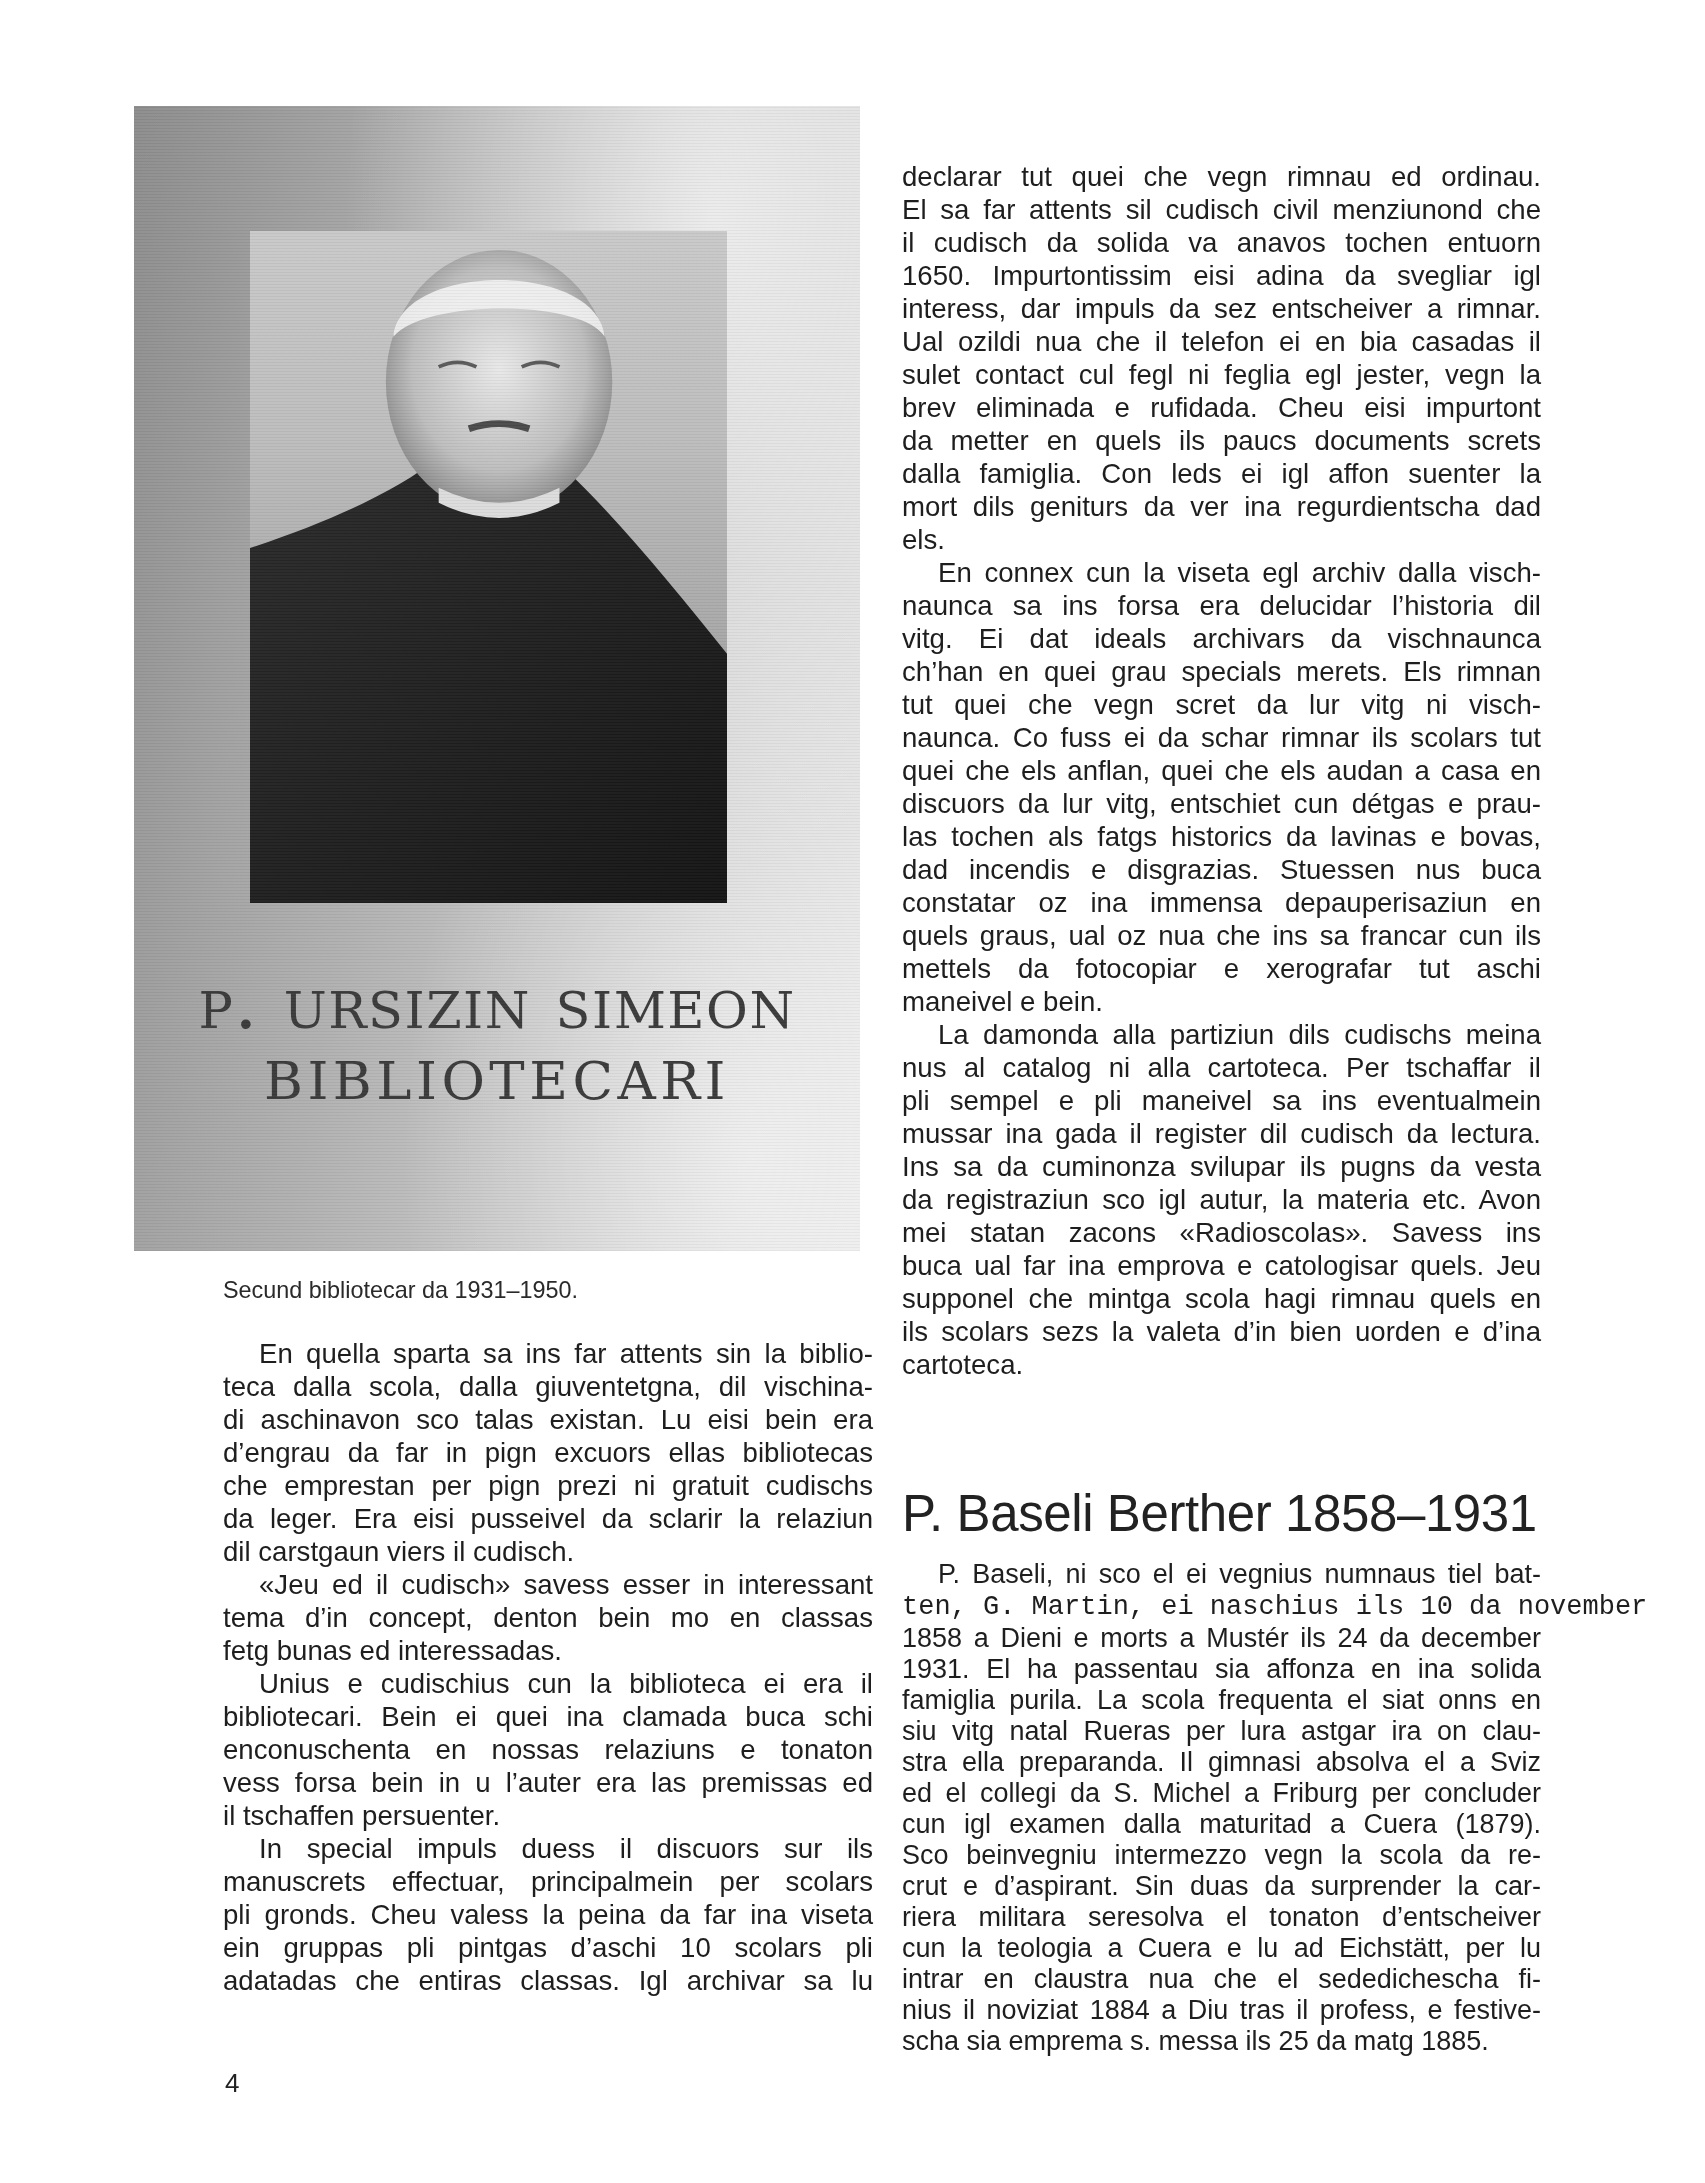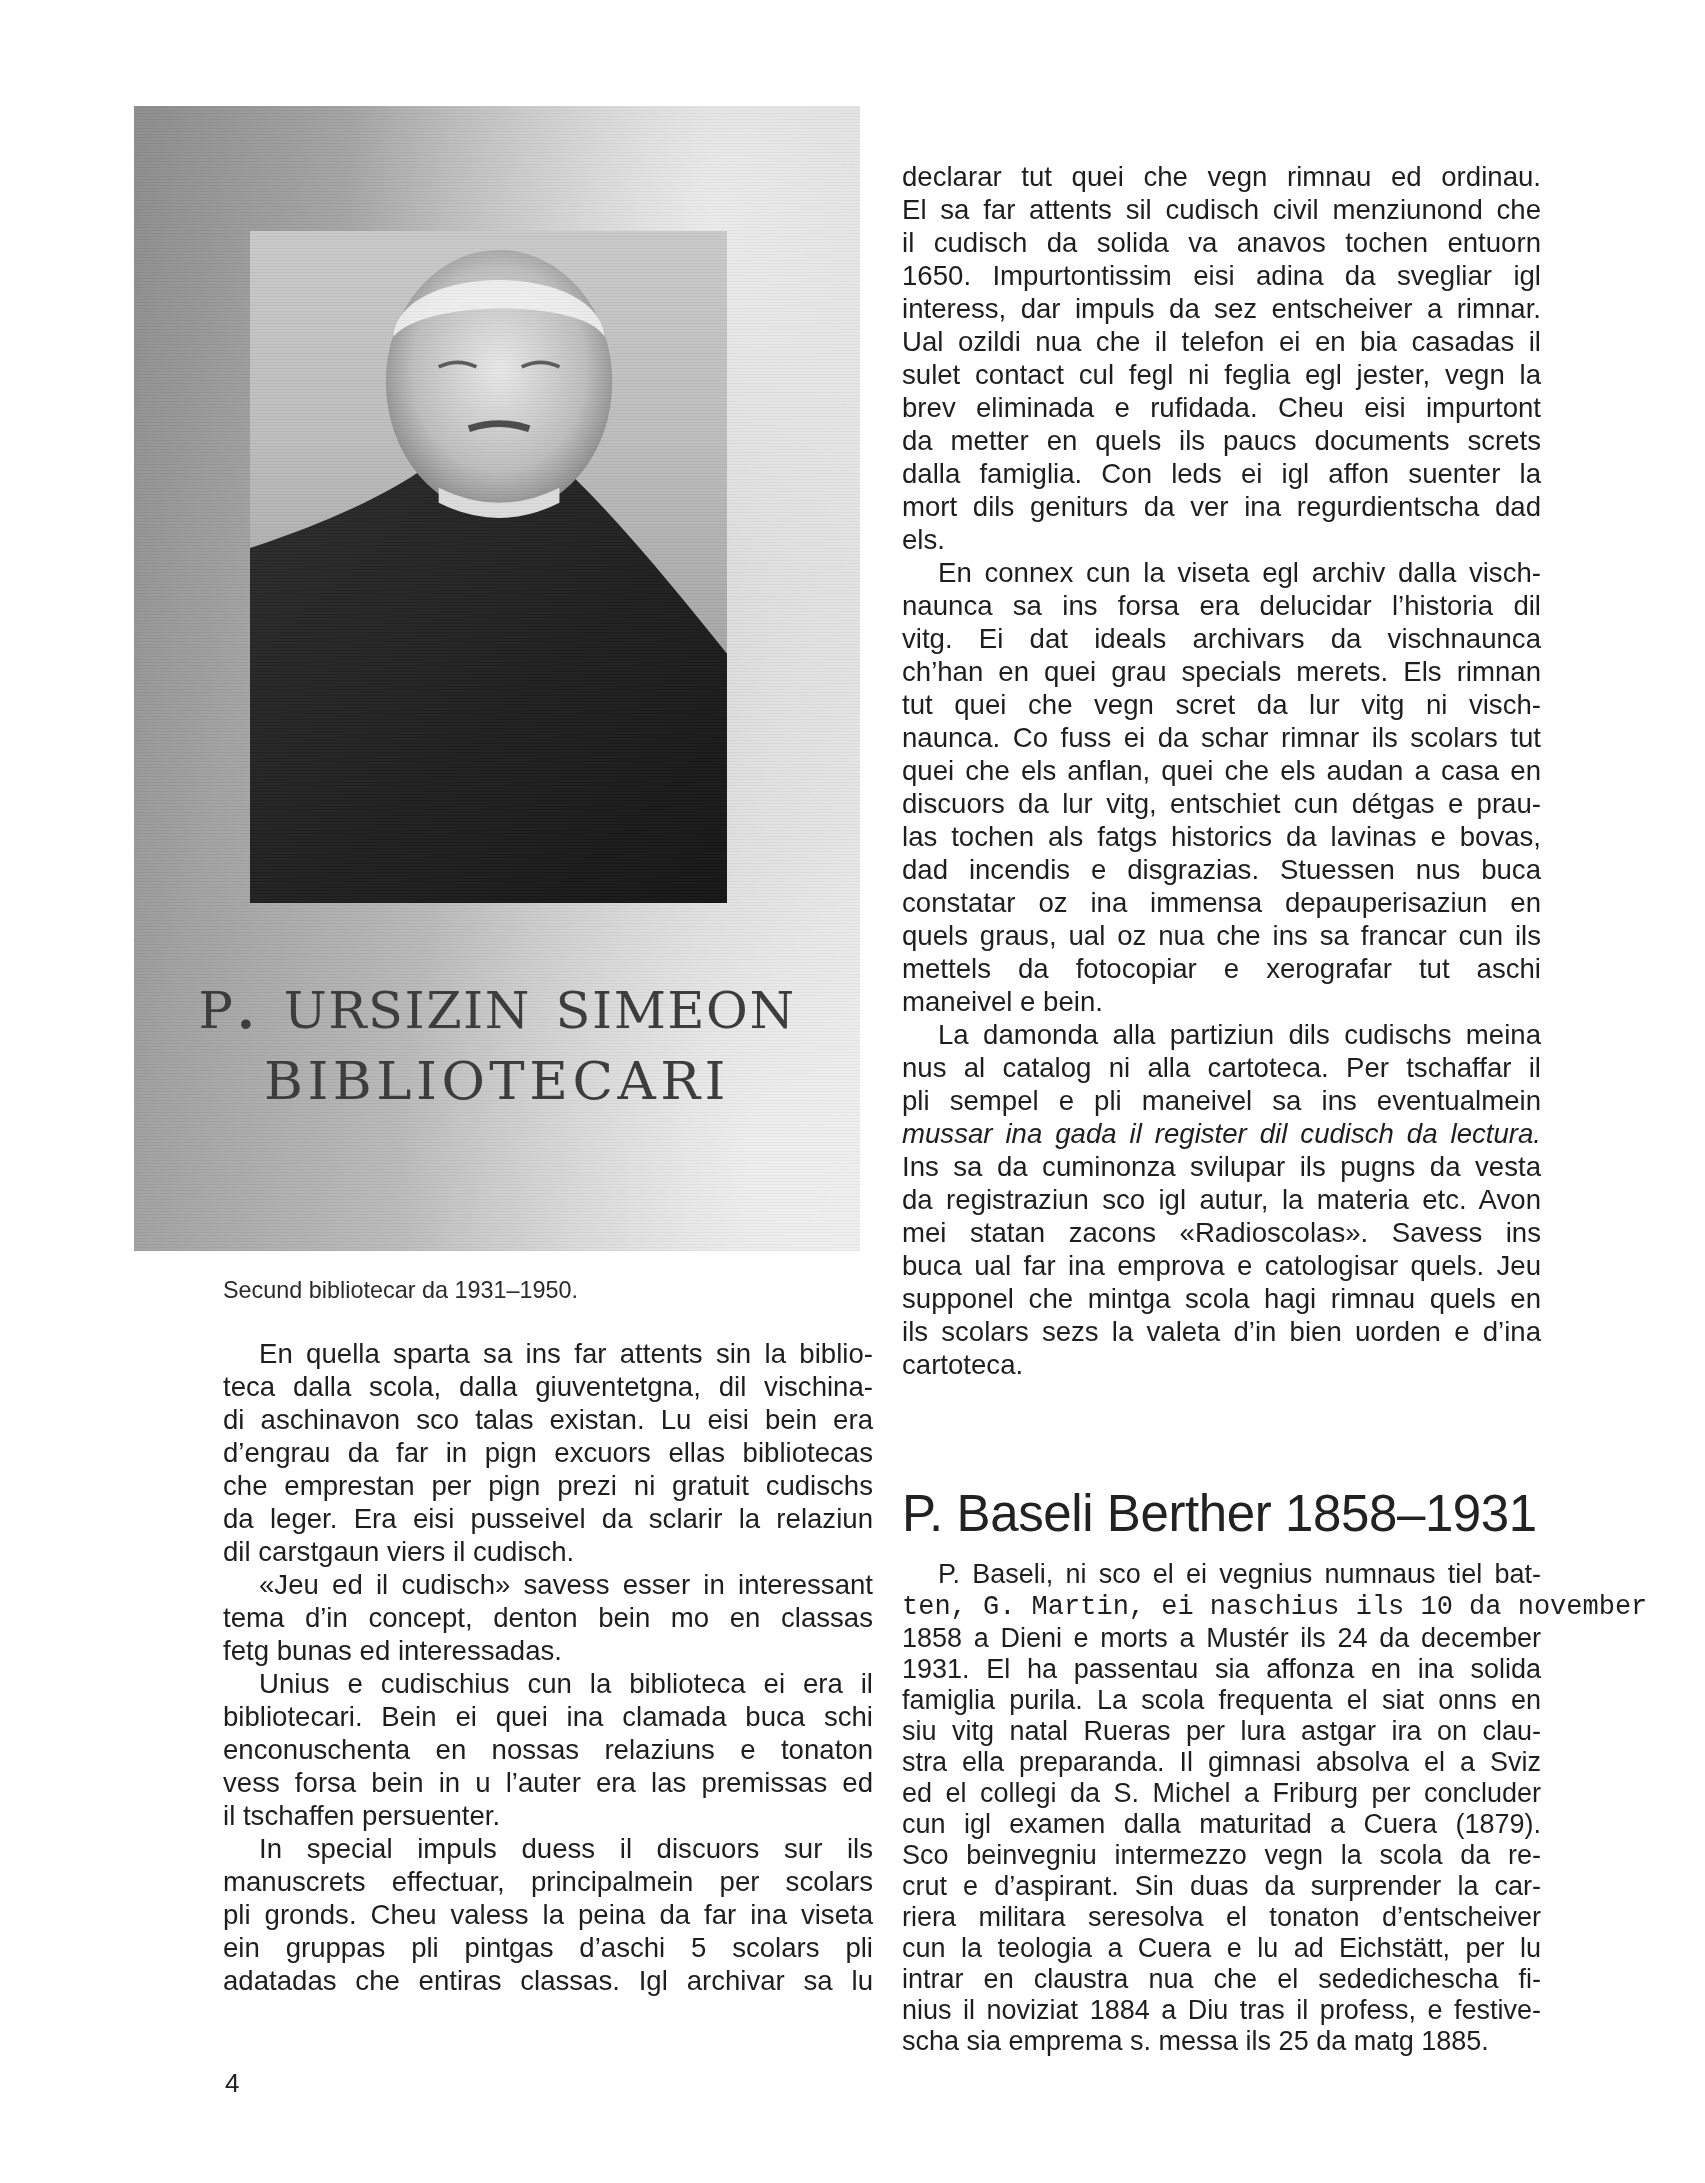--- a/index.html
+++ b/index.html
@@ -96,21 +96,21 @@
       <span class="line first" style="white-space: normal;"><span style="white-space: nowrap; word-spacing: 0px;">Unius e cudischius cun la biblioteca ei era il</span></span>
       <span class="line" style="white-space: normal;"><span style="white-space: nowrap; word-spacing: 0px;">bibliotecari. Bein ei quei ina clamada buca schi</span></span>
       <span class="line" style="white-space: normal;"><span style="white-space: nowrap; word-spacing: 0px;">enconuschenta en nossas relaziuns e tonaton</span></span>
       <span class="line" style="white-space: normal;"><span style="white-space: nowrap; word-spacing: 0px;">vess forsa bein in u l’auter era las premissas ed</span></span>
       <span class="line last" style="white-space: normal;"><span style="white-space: nowrap;">il tschaffen persuenter.</span></span>
     </div>
     <div class="para">
       <span class="line first" style="white-space: normal;"><span style="white-space: nowrap; word-spacing: 0px;">In special impuls duess il discuors sur ils</span></span>
       <span class="line" style="white-space: normal;"><span style="white-space: nowrap; word-spacing: 0px;">manuscrets effectuar, principalmein per scolars</span></span>
       <span class="line" style="white-space: normal;"><span style="white-space: nowrap; word-spacing: 0px;">pli gronds. Cheu valess la peina da far ina viseta</span></span>
-      <span class="line" style="white-space: normal;"><span style="white-space: nowrap; word-spacing: 0px;">ein gruppas pli pintgas d’aschi 5 scolars pli</span></span>
+      <span class="line" style="white-space: normal;"><span style="white-space: nowrap; word-spacing: 0px;">ein gruppas pli pintgas d’aschi 10 scolars pli</span></span>
       <span class="line" style="white-space: normal;"><span style="white-space: nowrap; word-spacing: 0px;">adatadas che entiras classas. Igl archivar sa lu</span></span>
     </div>
   </div>
 
 <div class="col col-right">
     <div class="para">
       <span class="line" style="white-space: normal;"><span style="white-space: nowrap; word-spacing: 0px;">declarar tut quei che vegn rimnau ed ordinau.</span></span>
       <span class="line" style="white-space: normal;"><span style="white-space: nowrap; word-spacing: 0px;">El sa far attents sil cudisch civil menziunond che</span></span>
       <span class="line" style="white-space: normal;"><span style="white-space: nowrap; word-spacing: 0px;">il cudisch da solida va anavos tochen entuorn</span></span>
       <span class="line" style="white-space: normal;"><span style="white-space: nowrap; word-spacing: 0px;">1650. Impurtontissim eisi adina da svegliar igl</span></span>
@@ -136,21 +136,21 @@
       <span class="line" style="white-space: normal;"><span style="white-space: nowrap; word-spacing: 0px;">dad incendis e disgrazias. Stuessen nus buca</span></span>
       <span class="line" style="white-space: normal;"><span style="white-space: nowrap; word-spacing: 0px;">constatar oz ina immensa depauperisaziun en</span></span>
       <span class="line" style="white-space: normal;"><span style="white-space: nowrap; word-spacing: 0px;">quels graus, ual oz nua che ins sa francar cun ils</span></span>
       <span class="line" style="white-space: normal;"><span style="white-space: nowrap; word-spacing: 0px;">mettels da fotocopiar e xerografar tut aschi</span></span>
       <span class="line last" style="white-space: normal;"><span style="white-space: nowrap;">maneivel e bein.</span></span>
     </div>
     <div class="para">
       <span class="line first" style="white-space: normal;"><span style="white-space: nowrap; word-spacing: 0px;">La damonda alla partiziun dils cudischs meina</span></span>
       <span class="line" style="white-space: normal;"><span style="white-space: nowrap; word-spacing: 0px;">nus al catalog ni alla cartoteca. Per tschaffar il</span></span>
       <span class="line" style="white-space: normal;"><span style="white-space: nowrap; word-spacing: 0px;">pli sempel e pli maneivel sa ins eventualmein</span></span>
-      <span class="line" style="white-space: normal;"><span style="white-space: nowrap; word-spacing: 0px; font-style: italic;">mussar ina gada il register dil cudisch da lectura.</span></span>
+      <span class="line" style="white-space: normal;"><span style="white-space: nowrap; word-spacing: 0px;">mussar ina gada il register dil cudisch da lectura.</span></span>
       <span class="line" style="white-space: normal;"><span style="white-space: nowrap; word-spacing: 0px;">Ins sa da cuminonza svilupar ils pugns da vesta</span></span>
       <span class="line" style="white-space: normal;"><span style="white-space: nowrap; word-spacing: 0px;">da registraziun sco igl autur, la materia etc. Avon</span></span>
       <span class="line" style="white-space: normal;"><span style="white-space: nowrap; word-spacing: 0px;">mei statan zacons «Radioscolas». Savess ins</span></span>
       <span class="line" style="white-space: normal;"><span style="white-space: nowrap; word-spacing: 0px;">buca ual far ina emprova e catologisar quels. Jeu</span></span>
       <span class="line" style="white-space: normal;"><span style="white-space: nowrap; word-spacing: 0px;">supponel che mintga scola hagi rimnau quels en</span></span>
       <span class="line" style="white-space: normal;"><span style="white-space: nowrap; word-spacing: 0px;">ils scolars sezs la valeta d’in bien uorden e d’ina</span></span>
       <span class="line last" style="white-space: normal;"><span style="white-space: nowrap;">cartoteca.</span></span>
     </div>
   </div>
 

